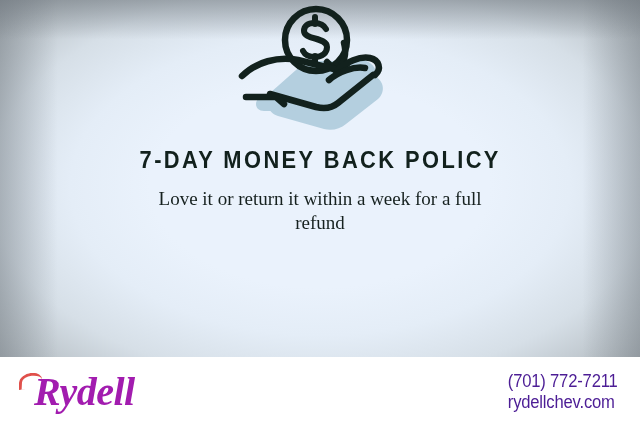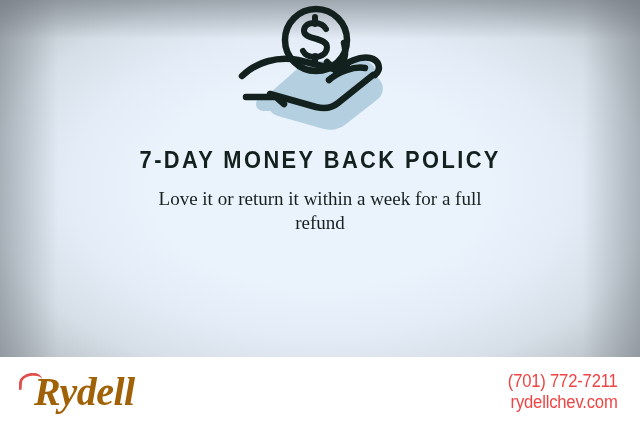--- a/index.html
+++ b/index.html
@@ -113,43 +113,43 @@
     display: flex;
     align-items: center;
     height: 100%;
   }
   .brand-wordmark {
     font-family: "Liberation Serif", serif;
     font-style: italic;
     font-weight: 700;
     font-size: 40px;
     line-height: 1;
-    color: #a16207;
+    color: #a21caf;
     letter-spacing: -0.5px;
     position: relative;
     padding-left: 6px;
   }
   .brand-wordmark .swash {
     position: absolute;
     left: -9px;
     top: 1px;
     width: 20px;
     height: 13px;
     border-top: 3.5px solid #e0504b;
     border-left: 3.5px solid #e0504b;
     border-top-left-radius: 13px 9px;
     border-top-right-radius: 11px 8px;
     transform: rotate(-5deg) skewX(-8deg);
     pointer-events: none;
   }
 
   .contact-block {
-    text-align: right;
+    text-align: left;
     font-family: "Liberation Sans", sans-serif;
-    color: #ef4444;
+    color: #4c1d95;
     line-height: 1.22;
   }
   .contact-phone {
     font-size: 17.5px;
     font-weight: 400;
     letter-spacing: -0.2px;
     transform: scaleX(0.95);
     transform-origin: right center;
   }
   .contact-site {

